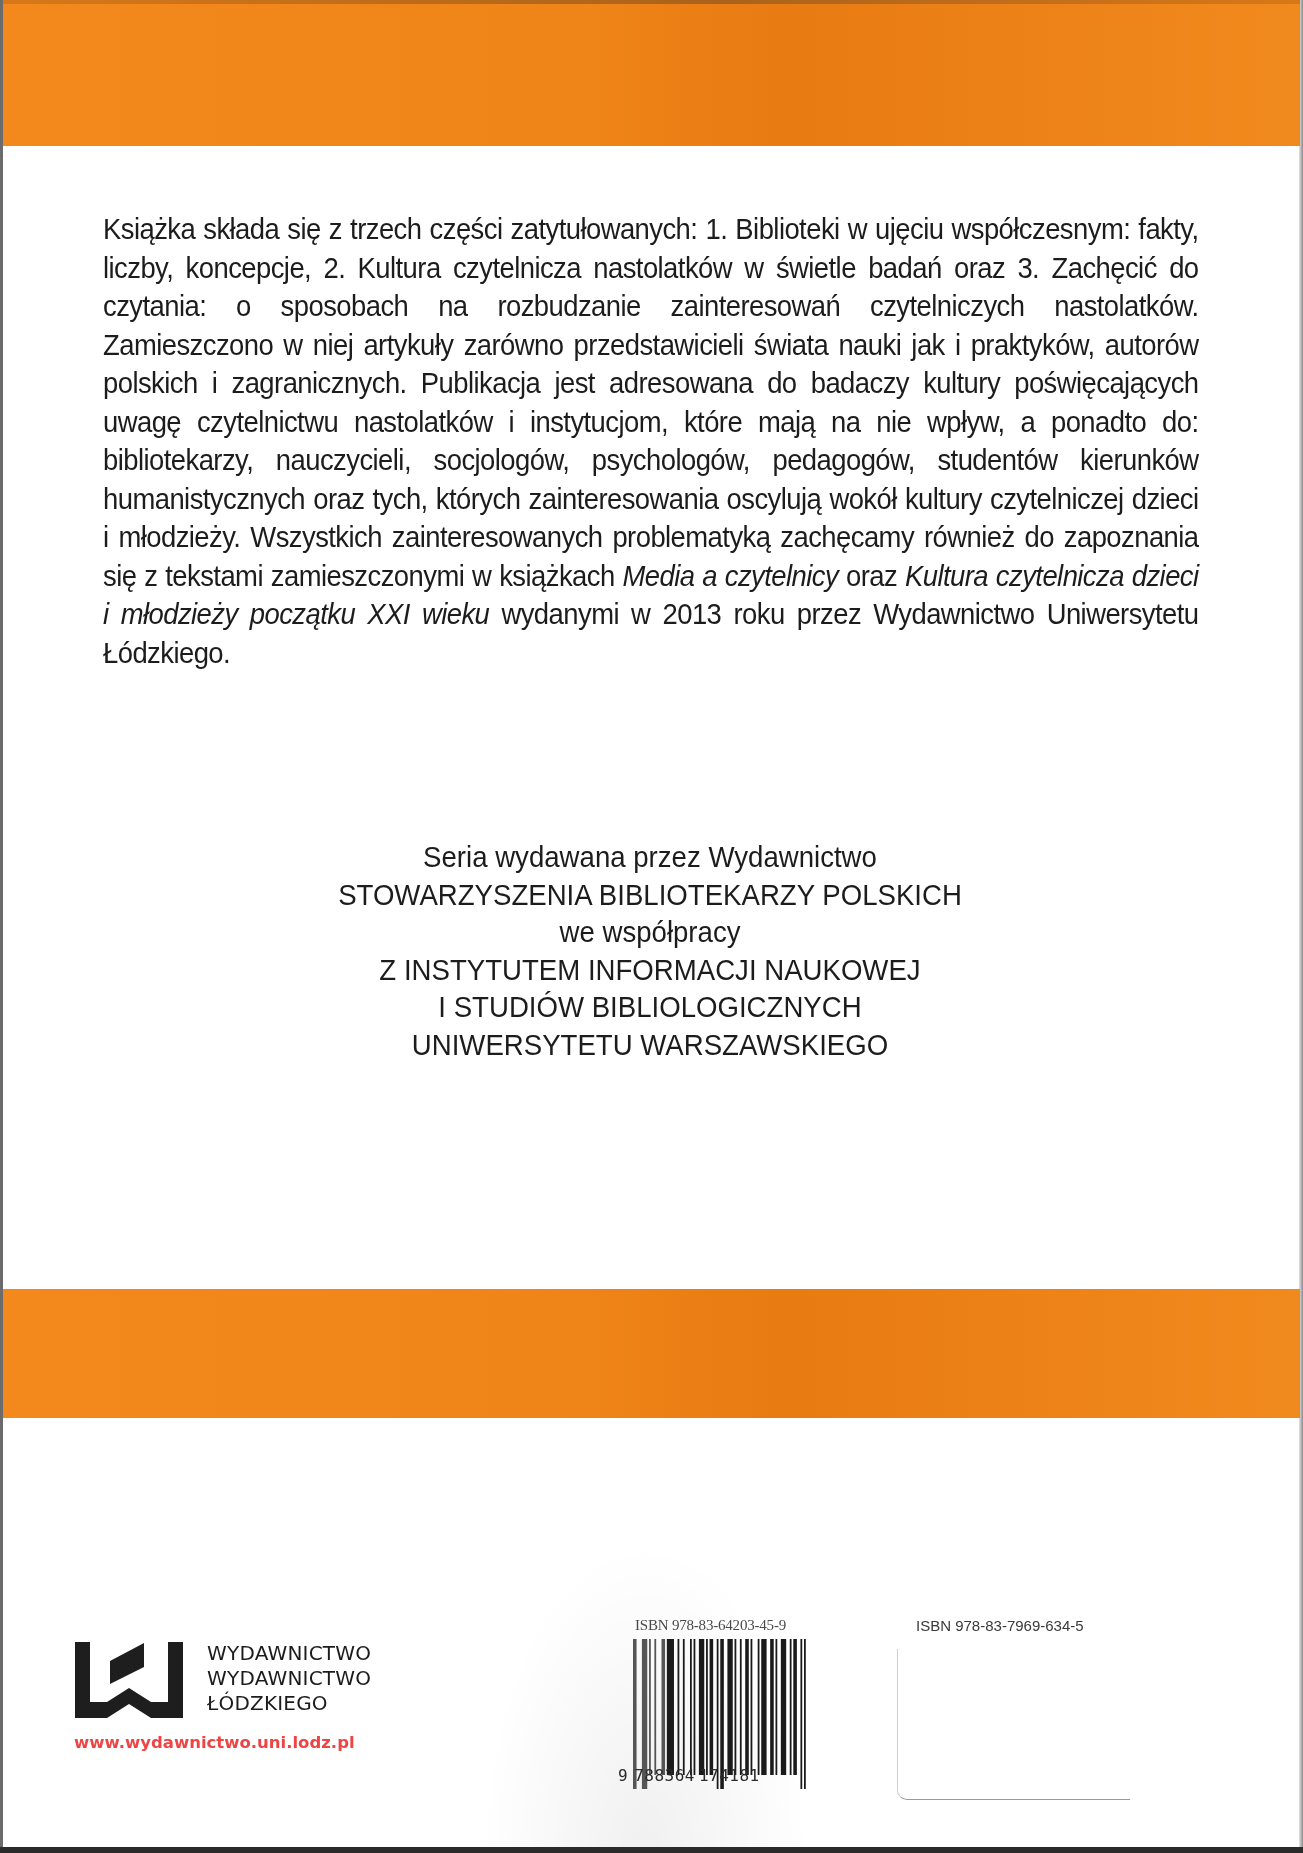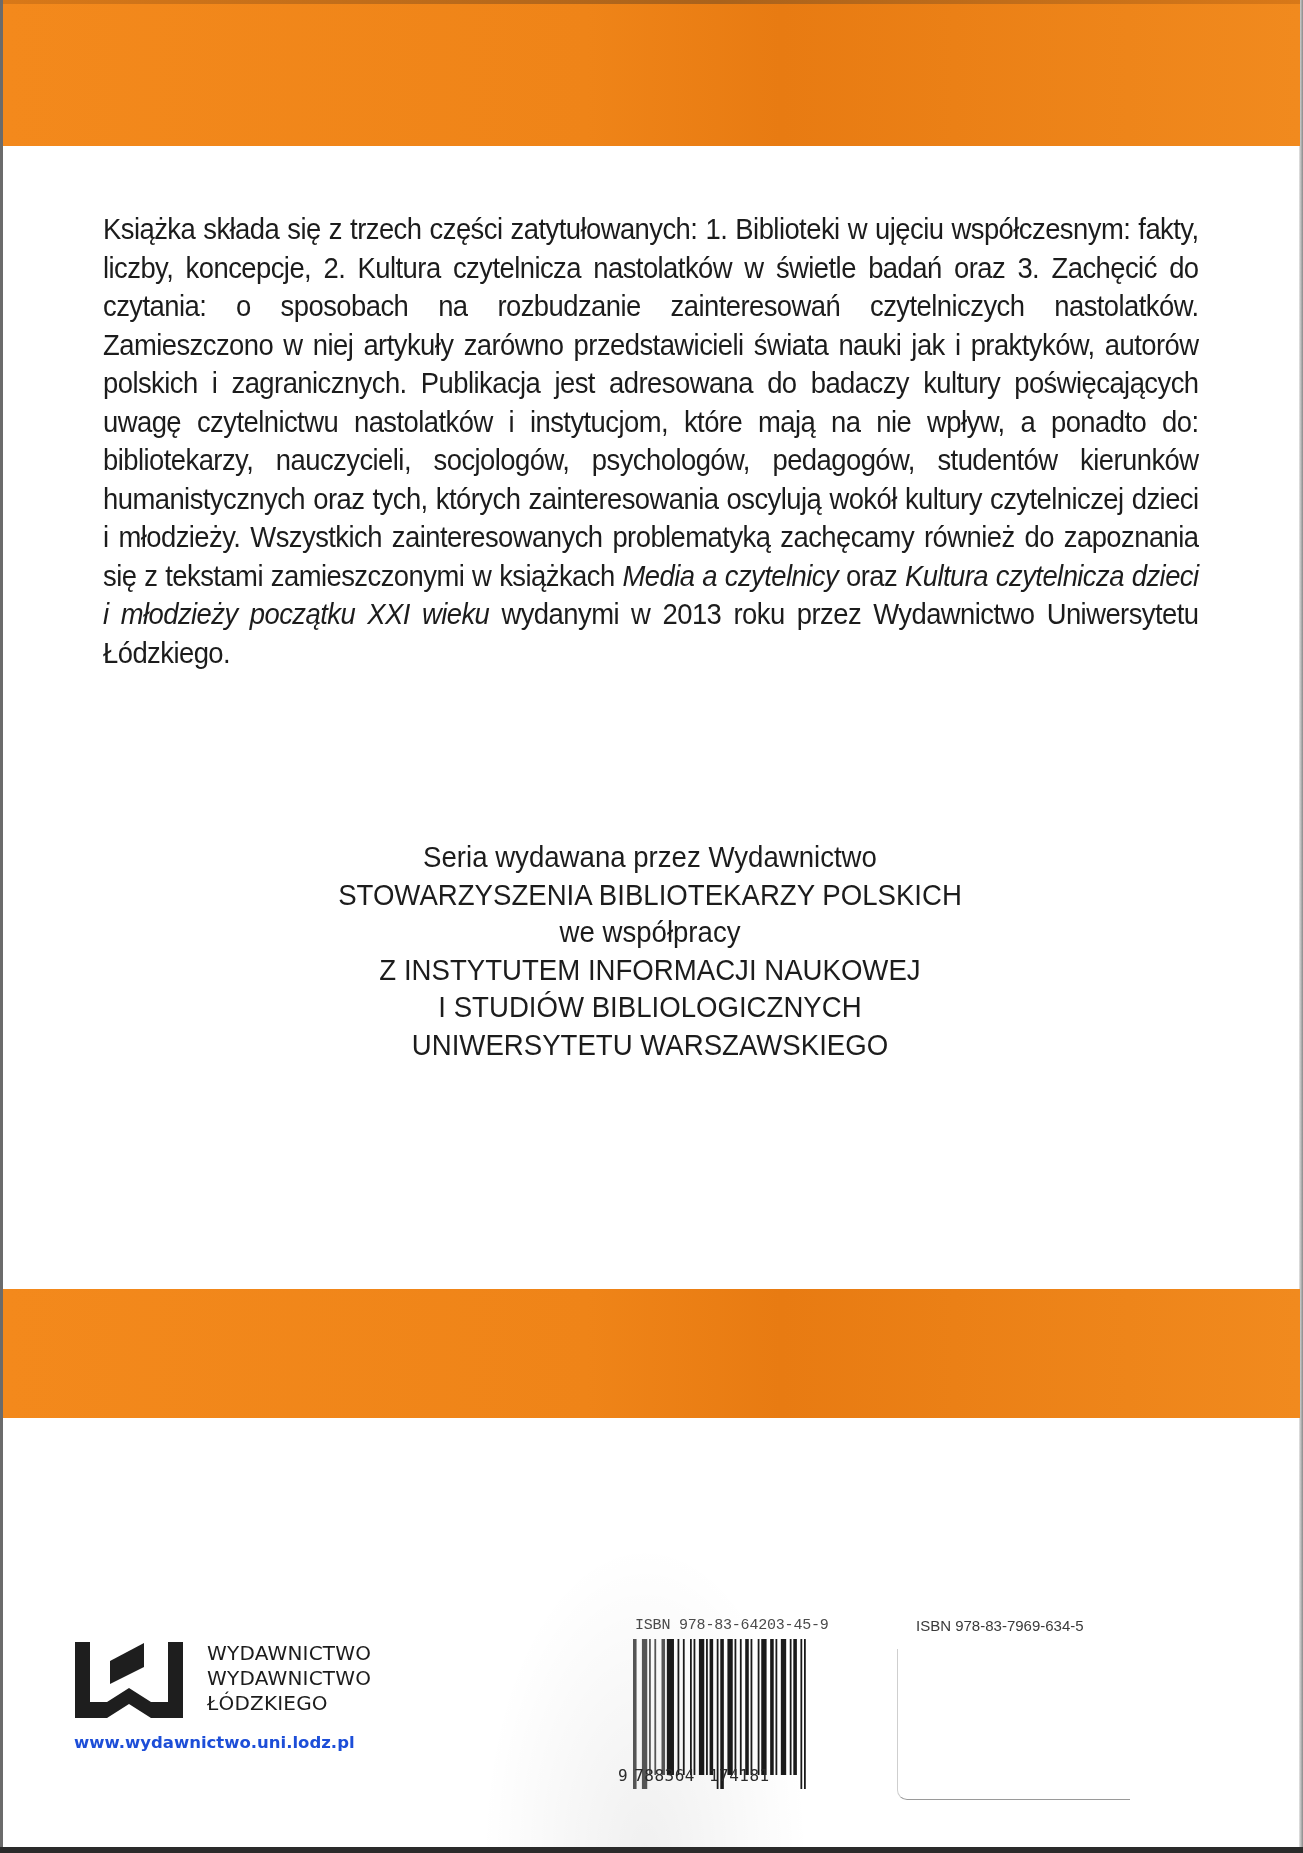--- a/index.html
+++ b/index.html
@@ -114,36 +114,36 @@
     .publisher-name span { display: block; }
     .publisher-contact {
       position: absolute;
       left: 0;
       top: 90px;
       width: 420px;
       font-family: "DejaVu Sans", sans-serif;
       font-weight: bold;
       font-size: 16.5px;
       line-height: 24px;
-      color: #1d4ed8;
+      color: #ef4444;
     }
     .publisher-contact span { display: block; white-space: nowrap; }
 
     .barcode-block {
       position: absolute;
       left: 632px;
       top: 1614px;
       width: 190px;
       height: 170px;
     }
     .barcode-isbn {
       position: absolute;
       left: 3px;
       top: 3px;
-      font-family: Liberation Mono, monospace;
+      font-family: Liberation Serif, serif;
       font-size: 15px;
       color: #4a4a4a;
       letter-spacing: -0.2px;
       white-space: nowrap;
     }
     .barcode-bars {
       position: absolute;
       left: 1px;
       top: 25px;
       width: 190px;
@@ -154,21 +154,21 @@
       left: -14px;
       top: 152px;
       font-family: "DejaVu Sans Mono", monospace;
       font-size: 16px;
       color: #2a2a2a;
       white-space: nowrap;
       letter-spacing: 0.5px;
       background: transparent;
     }
     .barcode-digits .d-first { margin-right: 6px; }
-    .barcode-digits .d-left { margin-right: 14px; }
+    .barcode-digits .d-left { margin-right: 4px; }
 
     .isbn-secondary {
       position: absolute;
       left: 916px;
       top: 1617px;
       font-family: Liberation Sans, sans-serif;
       font-size: 15px;
       color: #3a3a3a;
       white-space: nowrap;
     }

